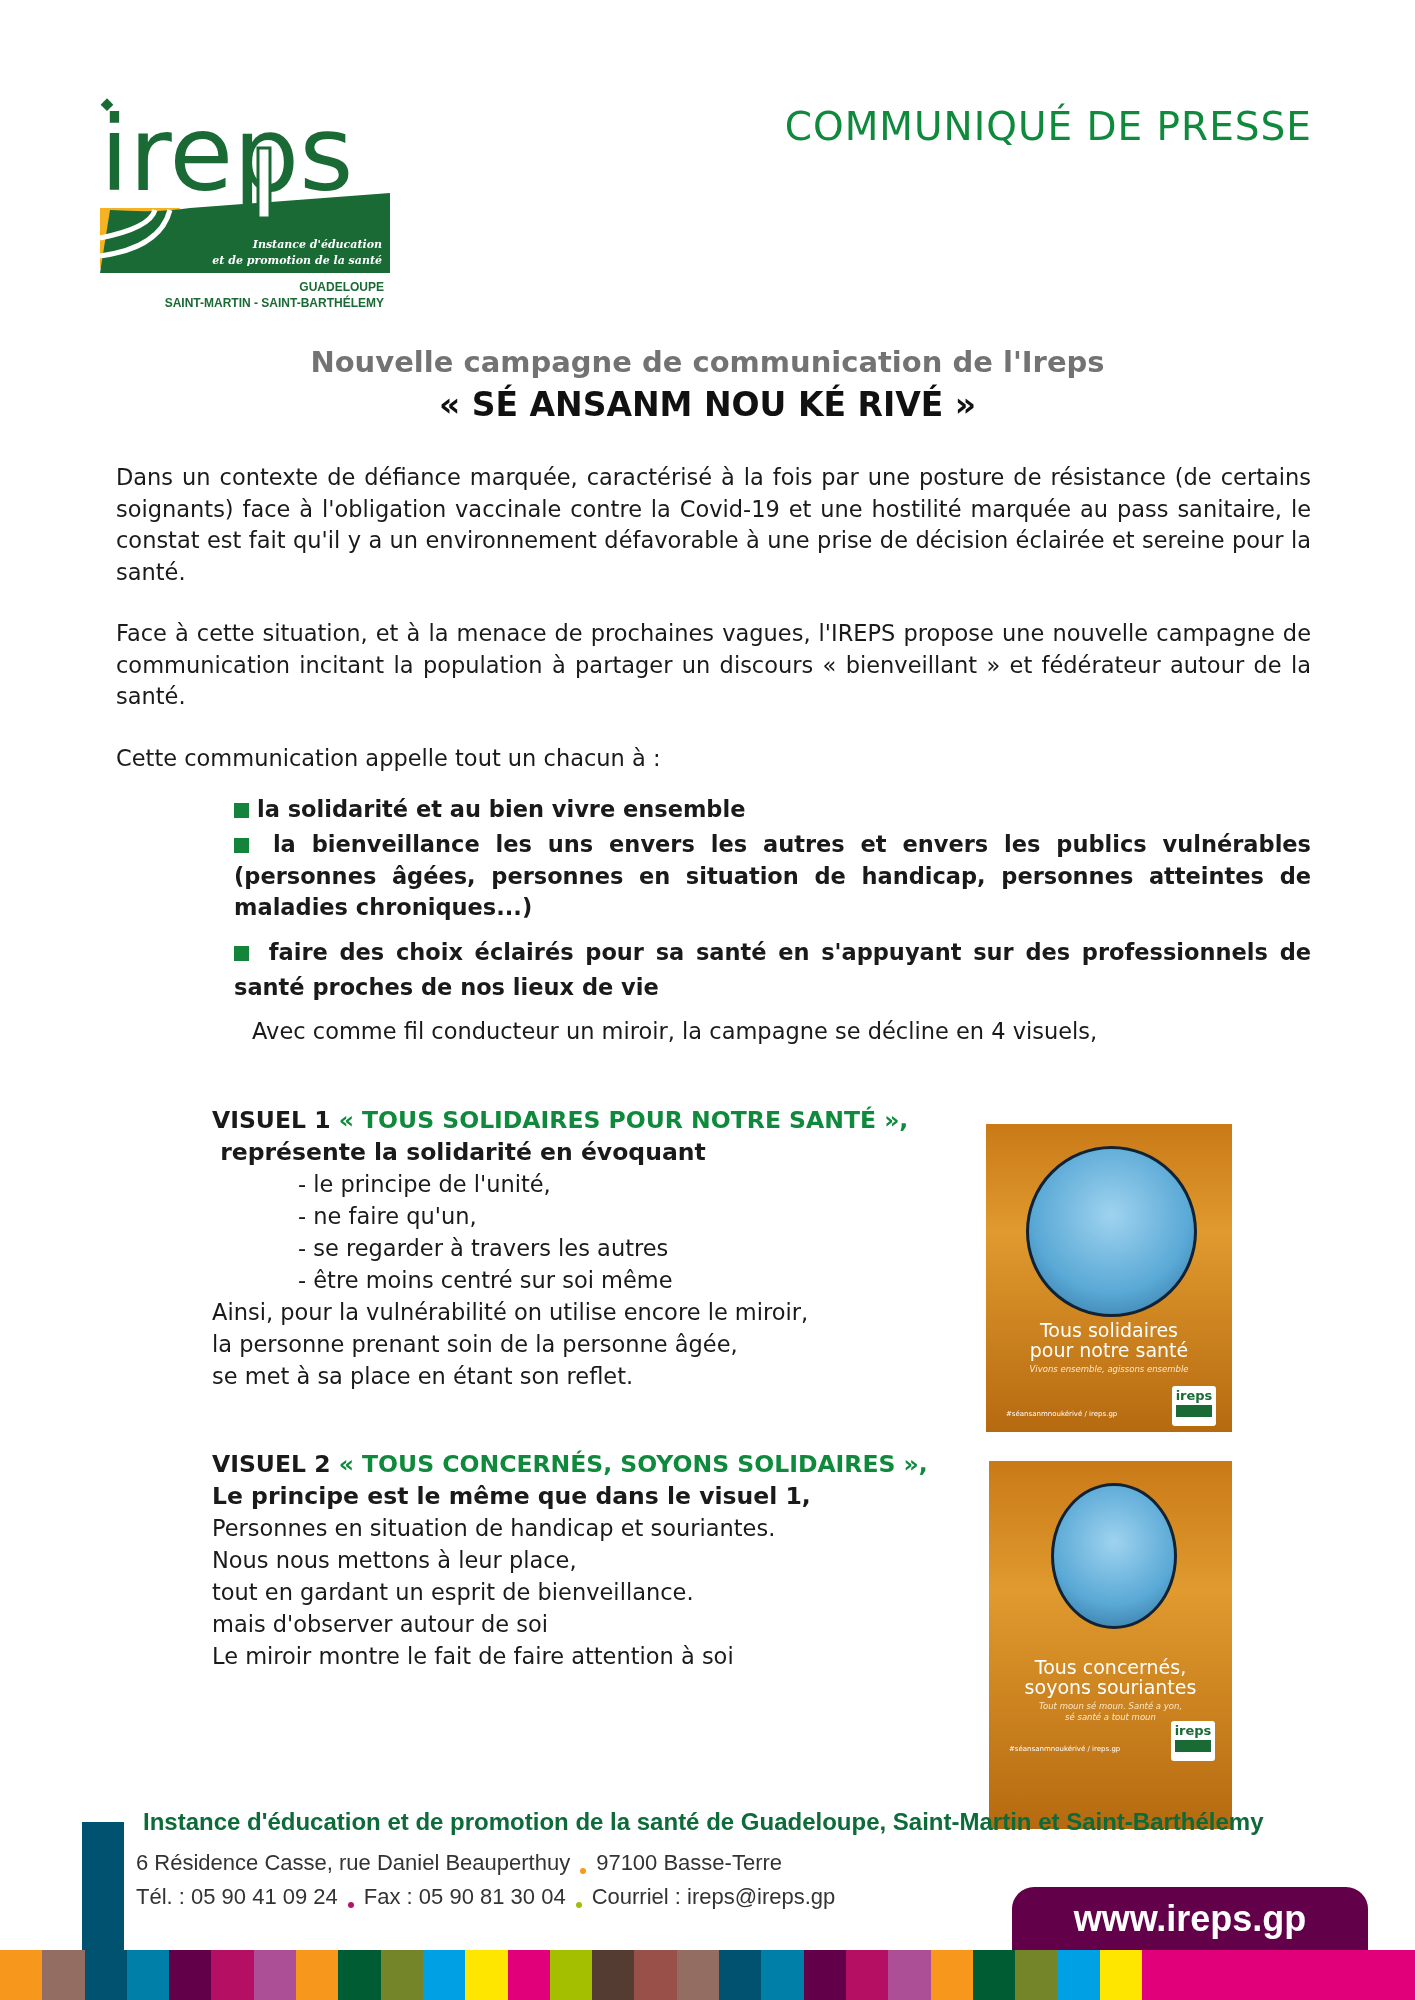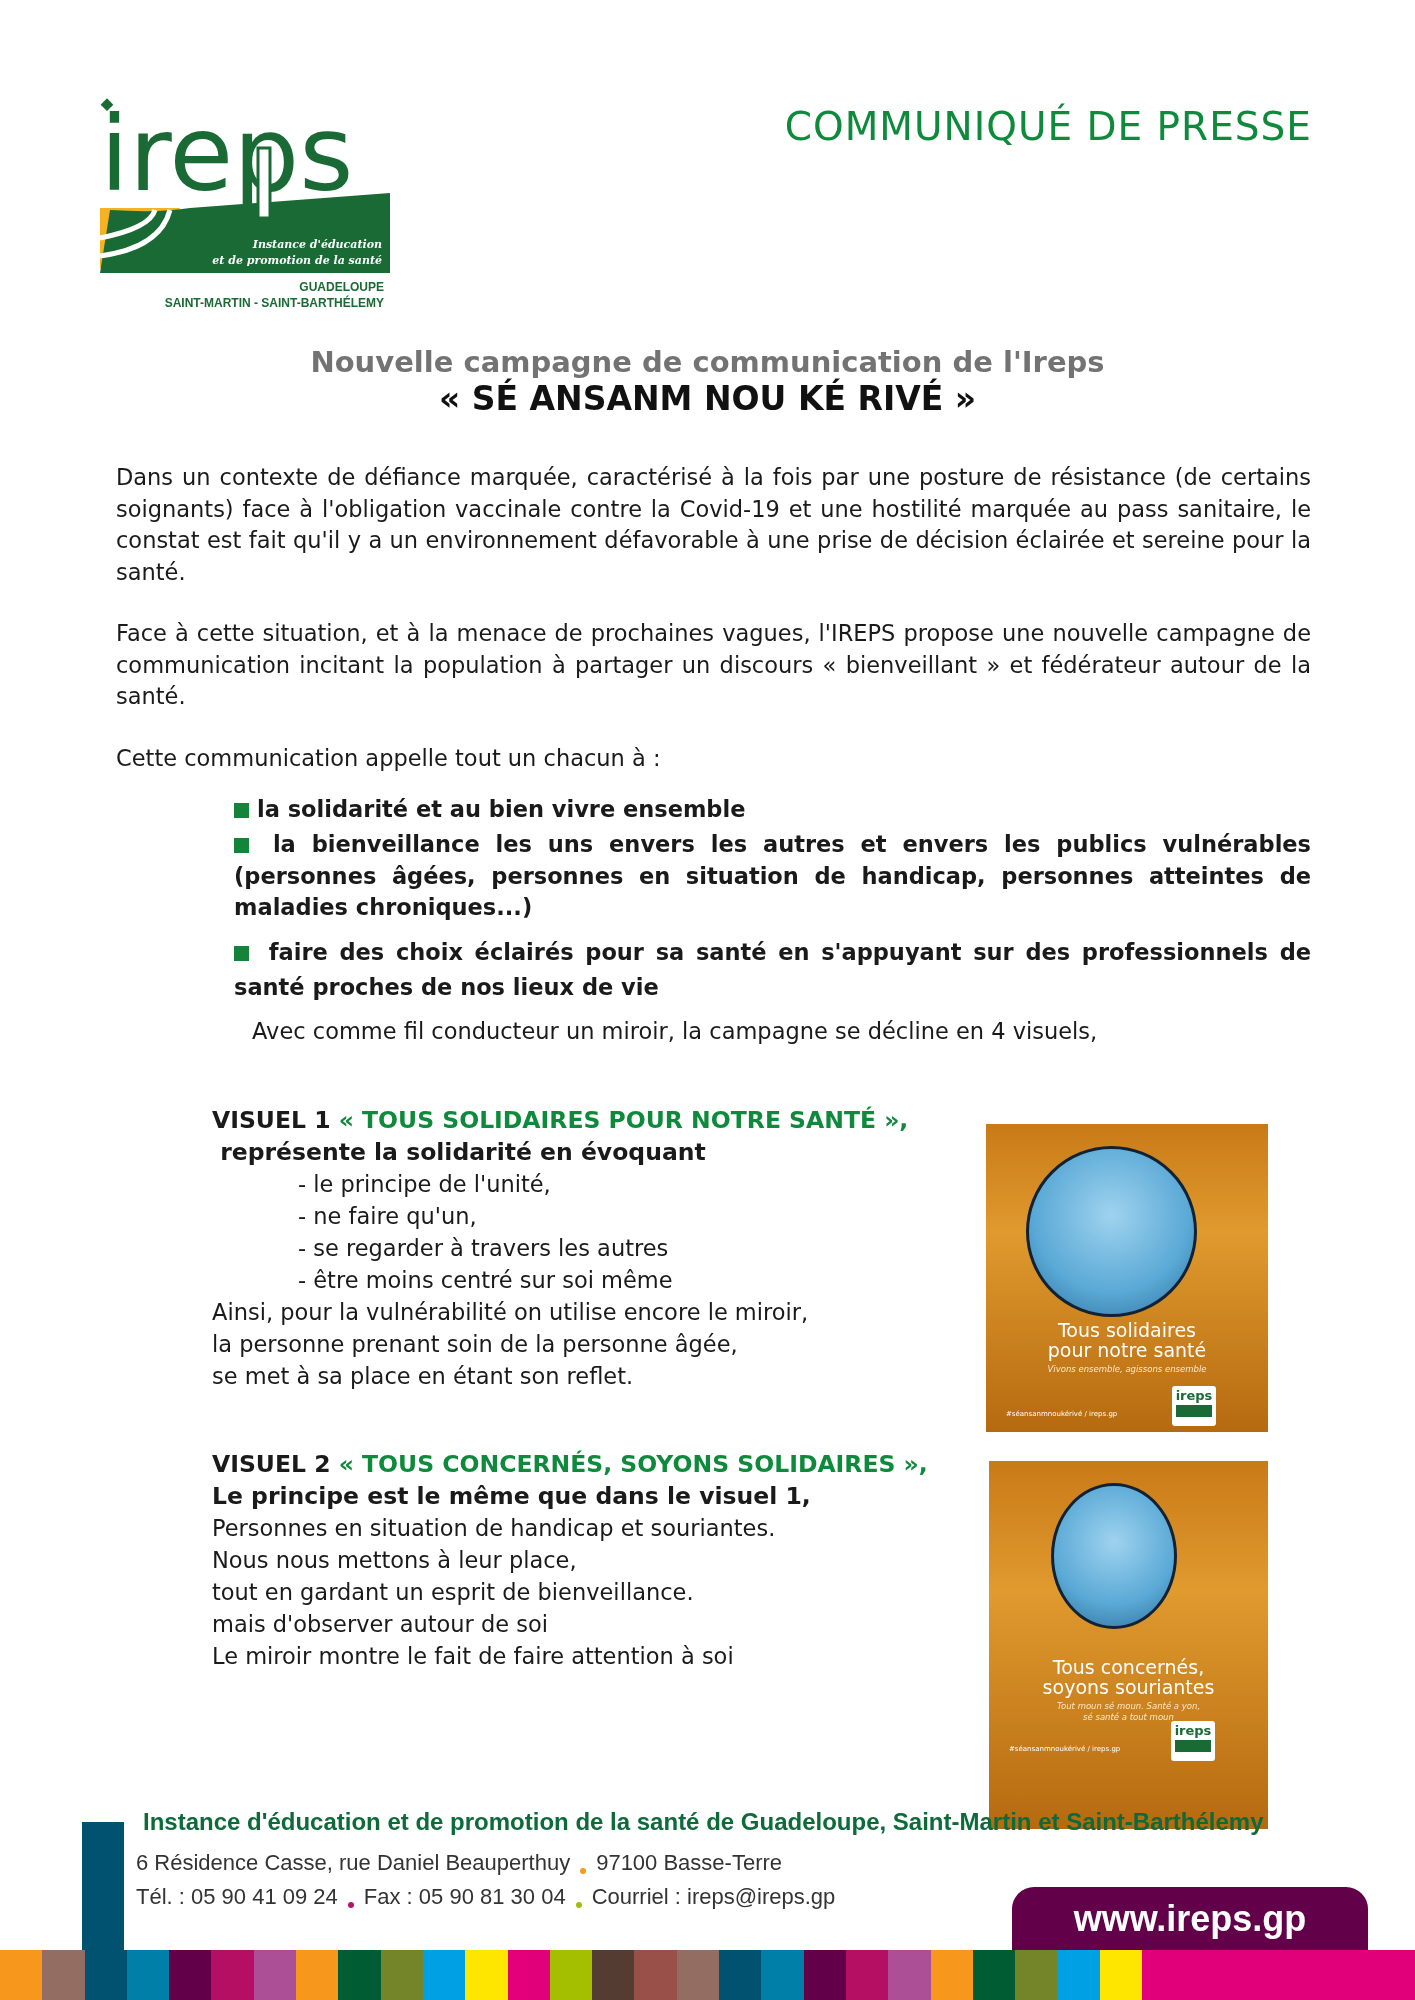--- a/index.html
+++ b/index.html
@@ -4,39 +4,39 @@
 <style>
   html, body { margin:0; padding:0; background:#fff; }
   body { width:1415px; height:2000px; position:relative; overflow:hidden;
          font-family:"DejaVu Sans", sans-serif; color:#1a1a1a; }
   .abs { position:absolute; }
   
   #logo { left:100px; top:98px; width:290px; height:215px; }
   #press-title { left:640px; top:104px; width:672px; text-align:right; font-size:39px; color:#0f8a3c; letter-spacing:1px; font-weight:normal; }
   #headline { left:0; top:345px; width:1415px; text-align:center; }
   #headline .l1 { font-size:29px; font-weight:bold; color:#737373; }
-  #headline .l2 { font-size:33px; font-weight:bold; color:#111; }
+  #headline .l2 { font-size:33px; font-weight:bold; color:#111; margin-top:6px; }
   .para { left:116px; width:1195px; font-size:22.5px; line-height:31.5px; text-align:justify; text-align-last:left; color:#1a1a1a; }
   #p1 { top:462px; }
   #p2 { top:618px; }
   #p3 { top:743px; }
   .bullets { left:234px; width:1077px; }
   .bullet { font-size:22.5px; line-height:31.5px; font-weight:bold; text-align:justify; text-align-last:left; color:#1a1a1a; }
   .bsq { display:inline-block; width:15px; height:15px; background:#14843b; margin-right:8px; vertical-align:-1px; }
   #b1 { top:787px;margin-top:7px; }
   #b2 { top:829px; }
   #b3 { top:935px; }
   #p-avec { left:252px; top:1016px; font-size:22.5px; line-height:31.5px; }
   .vis { left:212px; width:720px; font-size:22.5px; line-height:32px; color:#1a1a1a; }
   #vis1 { top:1104px; }
   #vis2 { top:1448px; }
   .vtitle { font-weight:bold; font-size:23.5px; }
   .vgreen { color:#0f8a3c; font-weight:bold; }
   .indent { padding-left:86px; }
-  .poster { background:linear-gradient(180deg,#c97a17 0%,#e09a2e 35%,#b66a10 100%); overflow:hidden;padding-left:36px; }
+  .poster { background:linear-gradient(180deg,#c97a17 0%,#e09a2e 35%,#b66a10 100%); overflow:hidden; }
   #poster1 { left:986px; top:1124px; width:246px; height:308px; }
   #poster2 { left:989px; top:1461px; width:243px; height:368px; }
   .mirror { position:absolute; border-radius:50%; background:radial-gradient(circle at 50% 40%,#9fd3ef 0%,#5aa9d6 60%,#2e6f9d 100%); border:3px solid #123; }
   .poster .ptitle { position:absolute; left:0; width:100%; text-align:center; color:#fff; font-size:19px; line-height:20px; }
   .poster .psub { position:absolute; left:0; width:100%; text-align:center; color:#fde9c8; font-size:8.5px; font-style:italic; line-height:10px; }
   .poster .phash { position:absolute; left:20px; color:#fff; font-size:7px; }
   .poster .plogo { position:absolute; width:44px; height:40px; background:#fff; border-radius:3px; }
   .plogo span { display:block; color:#1a6a35; font-size:13px; font-weight:bold; text-align:center; margin-top:2px; }
   .plogo i { display:block; height:12px; background:#1a6a35; margin:2px 4px; }
   

